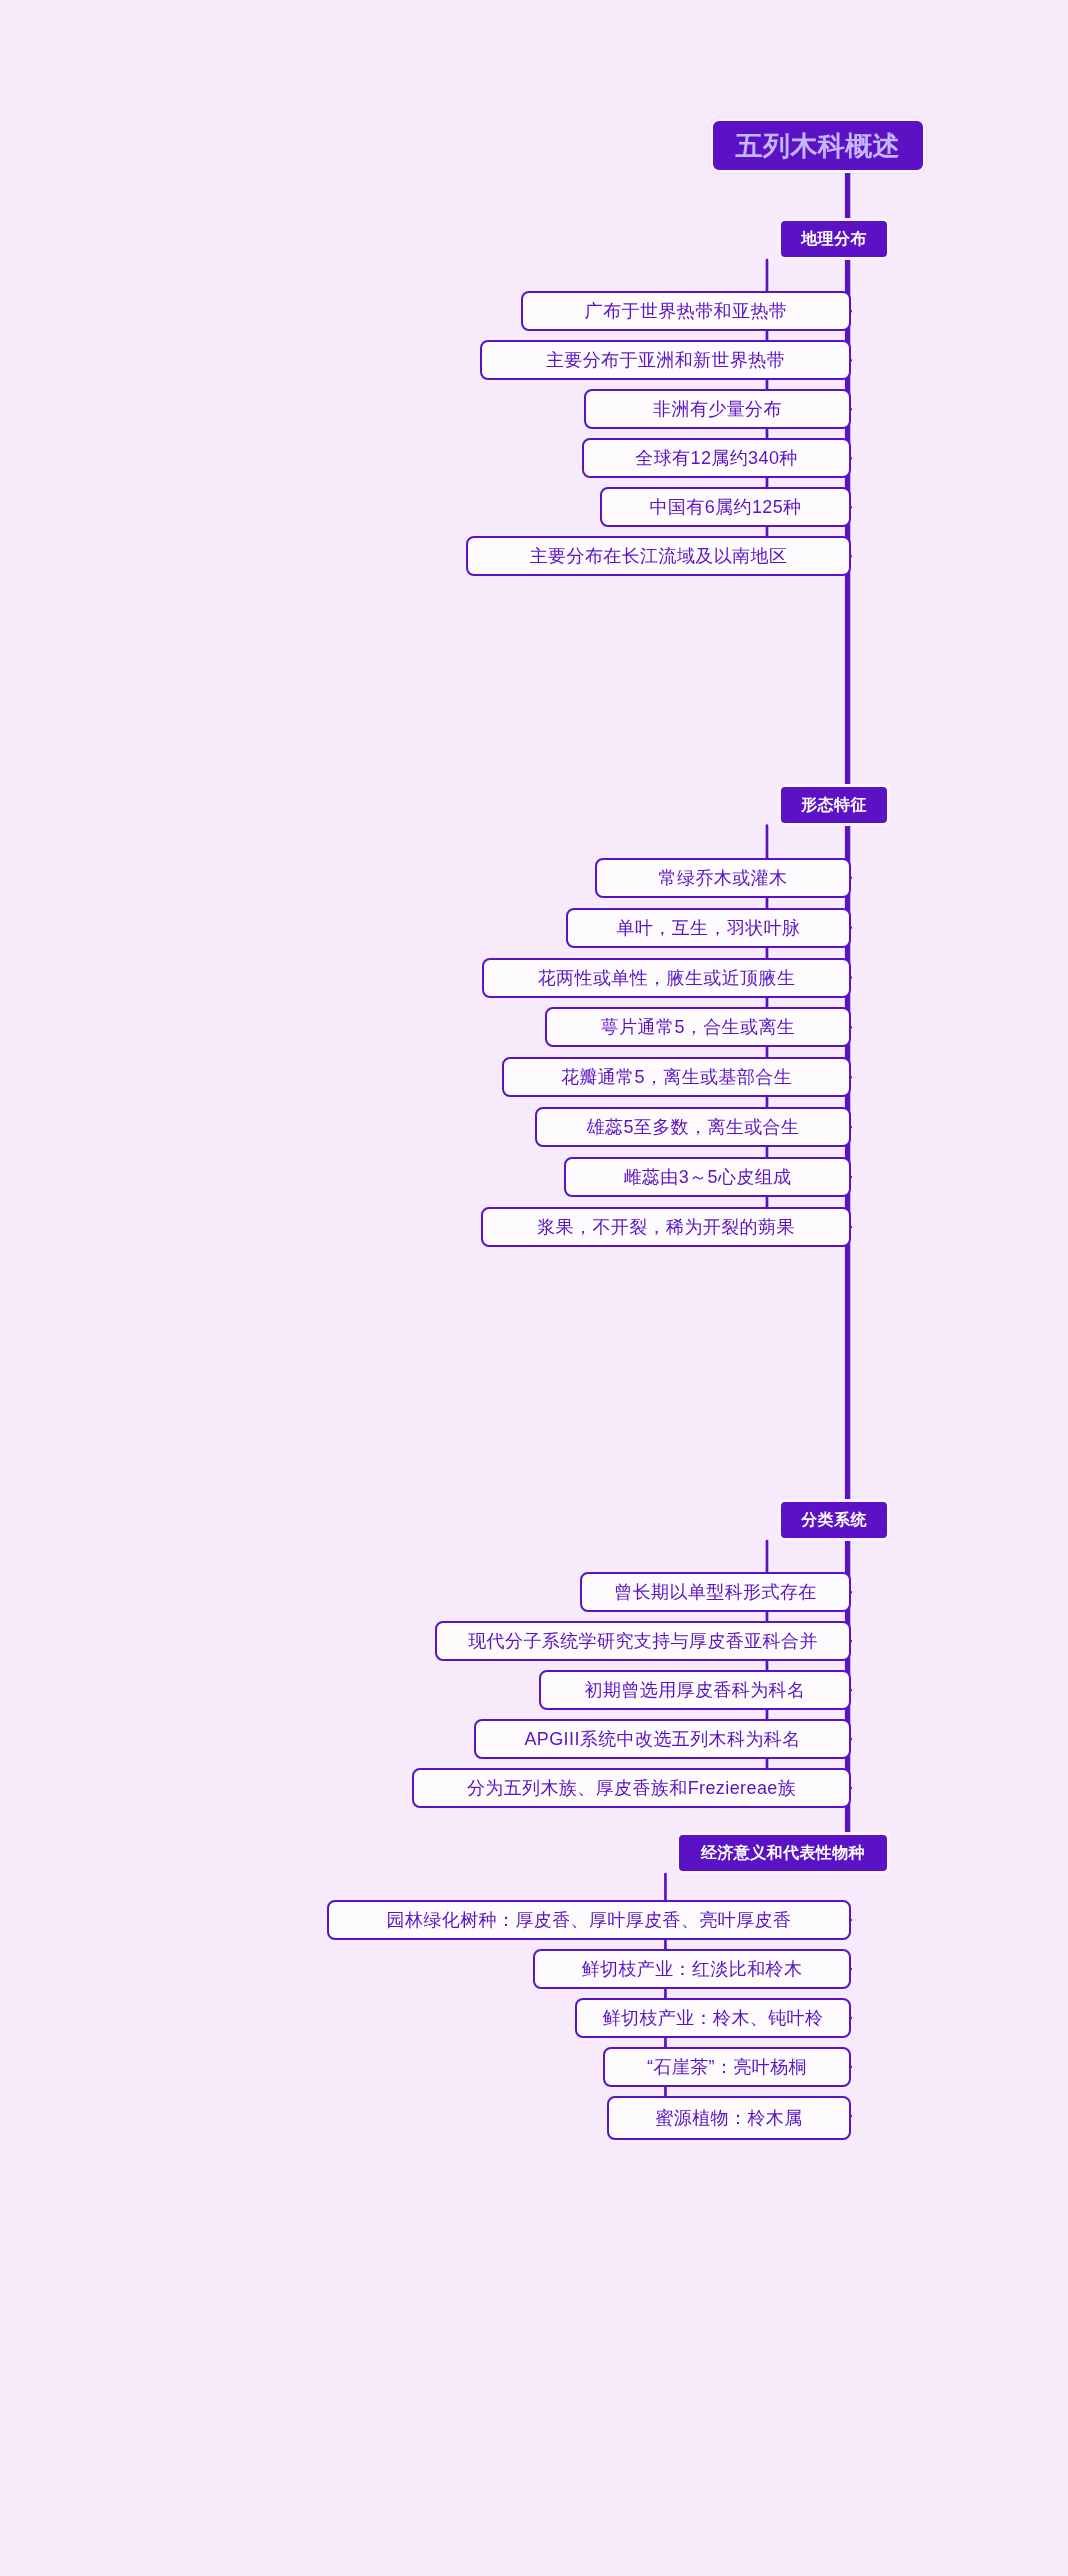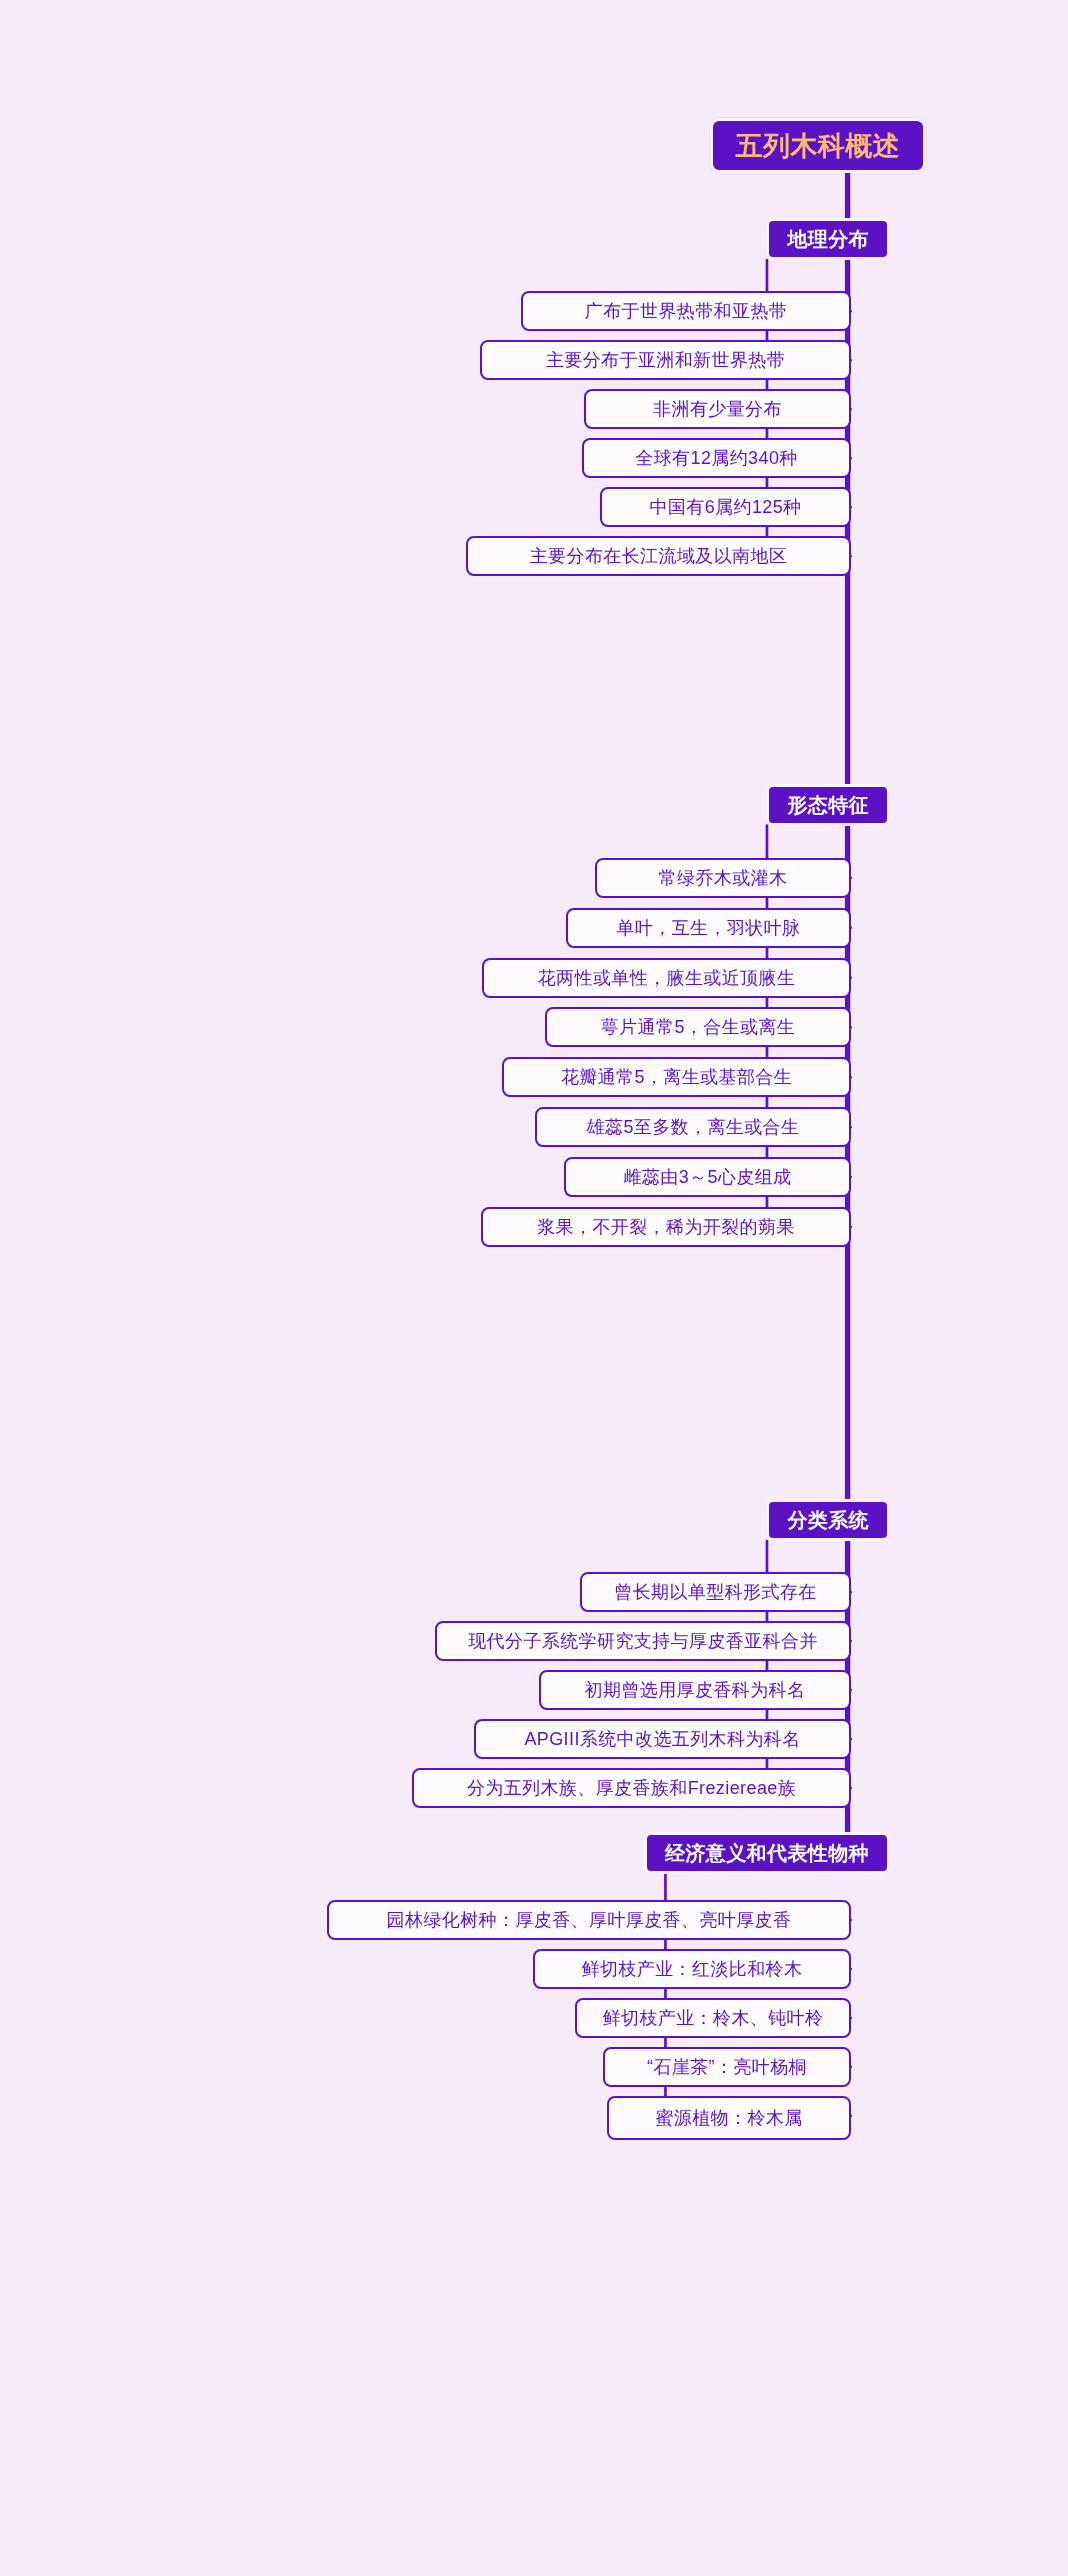--- a/index.html
+++ b/index.html
@@ -35,34 +35,34 @@
     box-sizing: border-box;
     display: flex;
     align-items: center;
     justify-content: center;
     white-space: nowrap;
     letter-spacing: 0.4px;
   }
 
   .node-root {
     background: #5b12c4;
-    color: #fdba74;
+    color: #c4b5fd;
     font-size: 27px;
     font-weight: bold;
     border-radius: 9px;
     border: 3.6px solid #faf2fd;
     padding: 0 23px;
     height: 55px;
     box-shadow: 0 0 0 0.9px rgba(91,18,196,0.05);
   }
 
   .node-branch {
     background: #5b12c4;
     color: #ffffff;
-    font-size: 20px;
+    font-size: 16px;
     font-weight: bold;
     border-radius: 7.1px;
     border: 3.6px solid #faf2fd;
     padding: 0 18px;
     height: 42px;
   }
 
   .node-leaf {
     background: #fdfbfe;
     color: #5b12c4;

